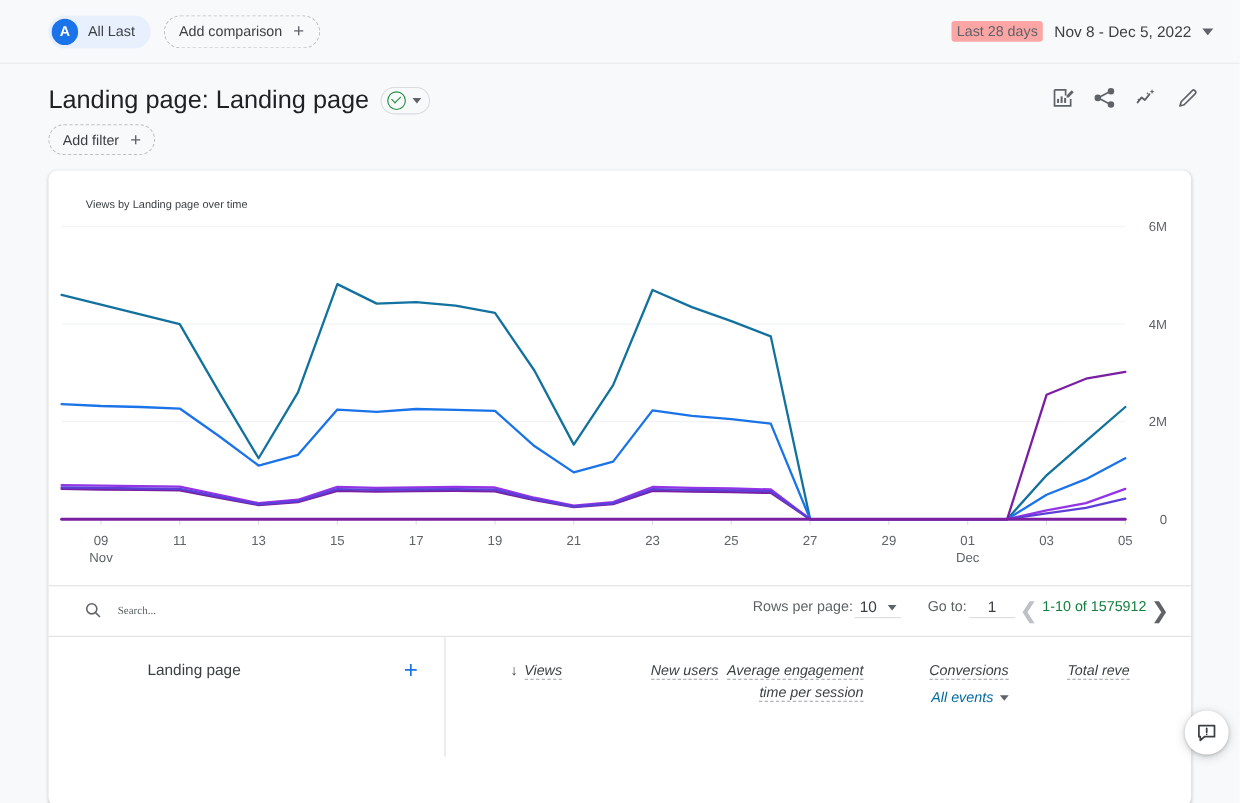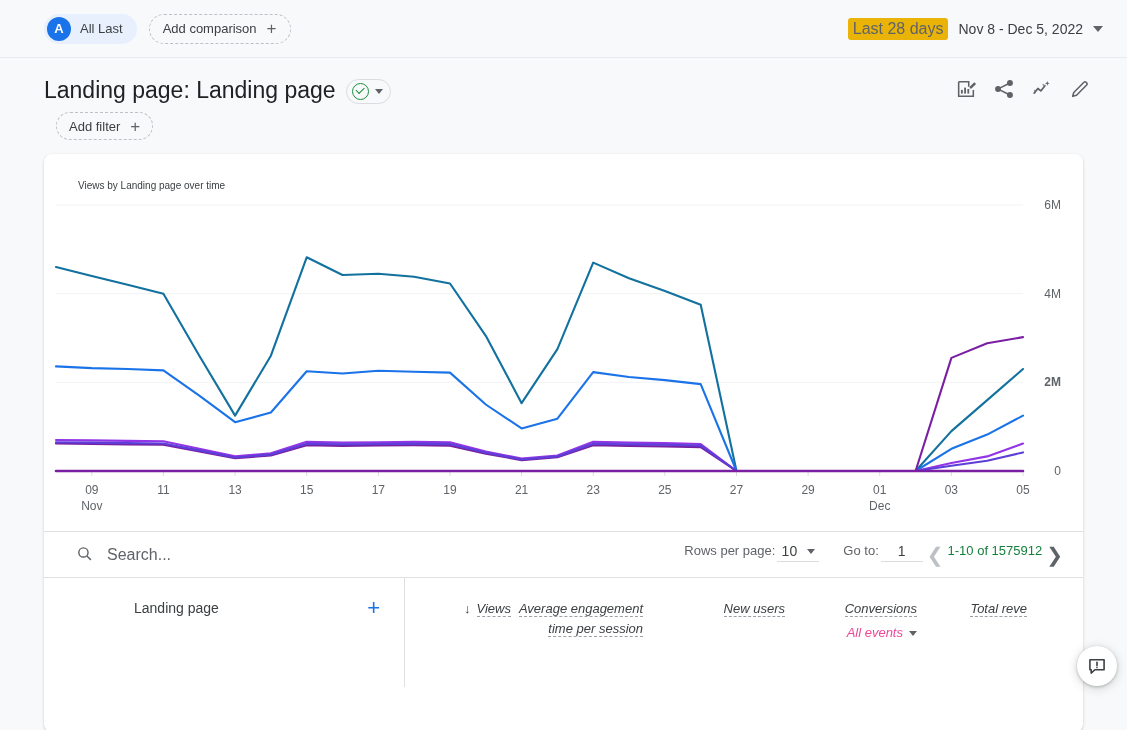--- a/index.html
+++ b/index.html
@@ -50,22 +50,22 @@
     cursor: pointer;
   }
   .plus-glyph {
     font-size: 17px; line-height: 1; color: #5f6368; font-weight: 300;
   }
   #daterange {
     margin-left: auto;
     display: flex; align-items: center; gap: 10px;
   }
   .badge-28 {
-    background: #eab308; color: #5f6368;
-    font-size: 16px; border-radius: 3px;
+    background: #fca5a5; color: #5f6368;
+    font-size: 13px; border-radius: 3px;
     padding: 2px 5px;
   }
   .daterange-text {
     font-size: 14px; color: #3c4043; font-weight: normal;
   }
   .caret {
     width: 0; height: 0;
     border-left: 5px solid transparent;
     border-right: 5px solid transparent;
     border-top: 6px solid #5f6368;
@@ -106,21 +106,21 @@
     border-right: 4px solid transparent;
     border-top: 5px solid #5f6368;
   }
   #headericons {
     margin-left: auto;
     display: flex; align-items: center; gap: 16px;
     padding-top: 2px;
   }
   #headericons .ic { cursor: pointer; display: block; }
 
-  #filterrow { padding: 8px 0 0 44px; margin-left: 12px; }
+  #filterrow { padding: 8px 0 0 44px; }
   .chip-filter {
     display: inline-flex; align-items: center; gap: 10px;
     border: 1px dashed #bdc1c6; border-radius: 16px;
     height: 28px; padding: 0 12px;
     font-size: 13px; color: #3c4043; cursor: pointer;
   }
 
   
   #card {
     margin: 14px 44px 0 44px;
@@ -146,22 +146,22 @@
   #tablecontrols {
     height: 46px;
     border-top: 1px solid #e0e0e0;
     display: flex; align-items: center;
     padding: 0 18px 0 32px;
     font-size: 13px; color: #5f6368;
   }
   #searchbox { display: flex; align-items: center; gap: 12px; }
   #searchinput {
     border: none; outline: none; background: transparent;
-    font-family: Liberation Sans, sans-serif;
-    font-size: 16px; color: #3c4043; width: 260px;
+    font-family: Liberation Serif, serif;
+    font-size: 10px; color: #3c4043; width: 260px;
   }
   #searchinput::placeholder { color: #5f6368; }
   #pager { margin-left: auto; display: flex; align-items: flex-start; gap: 2px; }
   .underline-field {
     border-bottom: 1px solid #dadce0;
     min-width: 42px; text-align: center;
     font-size: 14px; color: #3c4043;
     padding: 0 4px 2px 4px;
   }
   .pg-arrow { font-size: 20px; color: #5f6368; cursor: pointer; padding: 0 2px; }
@@ -185,21 +185,21 @@
   .mcol {
     text-align: right; font-size: 13px; color: #3c4043;
     line-height: 20px; padding-right: 6px; font-style: italic;
   }
   .dashed-u {
     border-bottom: 1px dashed #9aa0a6;
     display: inline;
     cursor: pointer;
   }
   .mcol .sub {
-    display: block; color: #ec4899; font-size: 13px;
+    display: block; color: #0369a1; font-size: 13px;
     margin-top: 4px;
   }
   .sub-caret {
     display: inline-block;
     width: 0; height: 0; margin-left: 6px;
     border-left: 4px solid transparent;
     border-right: 4px solid transparent;
     border-top: 5px solid #5f6368;
     vertical-align: middle;
   }
@@ -328,21 +328,21 @@
           <path d="M12.0 76.1 L47.8 84.9 L83.6 93.8 L119.4 102.7 L155.3 164.7 L191.1 224.6 L226.9 164.7 L262.7 66.3 L298.5 84.0 L334.3 82.7 L370.1 85.8 L406.0 92.5 L441.8 144.8 L477.6 212.2 L513.4 158.1 L549.2 71.6 L585.0 87.2 L620.9 100.0 L656.7 113.8 L692.5 280.0 L728.3 280.0 L764.1 280.0 L799.9 280.0 L835.7 280.0 L871.6 280.0 L907.4 240.1 L943.2 209.1 L979.0 178.0" fill="none" stroke="#12719e" stroke-width="2.1" stroke-linejoin="round" stroke-linecap="round"></path>
           <path d="M12.0 175.4 L47.8 177.1 L83.6 178.0 L119.4 179.4 L155.3 204.6 L191.1 231.2 L226.9 221.5 L262.7 180.3 L298.5 182.5 L334.3 179.8 L370.1 180.7 L406.0 181.6 L441.8 213.5 L477.6 237.4 L513.4 227.7 L549.2 181.1 L585.0 186.0 L620.9 189.1 L656.7 193.1 L692.5 280.0 L728.3 280.0 L764.1 280.0 L799.9 280.0 L835.7 280.0 L871.6 280.0 L907.4 257.8 L943.2 243.6 L979.0 224.6" fill="none" stroke="#1a73e8" stroke-width="2.1" stroke-linejoin="round" stroke-linecap="round"></path>
           <path d="M12.0 249.0 L47.8 249.4 L83.6 249.9 L119.4 250.3 L155.3 257.8 L191.1 265.4 L226.9 262.3 L262.7 250.7 L298.5 251.6 L334.3 251.2 L370.1 250.7 L406.0 251.2 L441.8 260.5 L477.6 267.6 L513.4 264.5 L549.2 250.7 L585.0 251.6 L620.9 252.1 L656.7 253.0 L692.5 280.0 L728.3 280.0 L764.1 280.0 L799.9 280.0 L835.7 280.0 L871.6 280.0 L907.4 272.0 L943.2 265.4 L979.0 252.5" fill="none" stroke="#9334e6" stroke-width="2.1" stroke-linejoin="round" stroke-linecap="round"></path>
           <path d="M12.0 252.5 L47.8 253.0 L83.6 253.4 L119.4 253.8 L155.3 260.5 L191.1 267.1 L226.9 264.5 L262.7 254.3 L298.5 255.0 L334.3 254.5 L370.1 254.3 L406.0 254.7 L441.8 262.7 L477.6 269.1 L513.4 266.3 L549.2 254.3 L585.0 255.0 L620.9 255.4 L656.7 256.1 L692.5 280.0 L728.3 280.0 L764.1 280.0 L799.9 280.0 L835.7 280.0 L871.6 280.0 L907.4 166.9 L943.2 152.3 L979.0 146.1" fill="none" stroke="#7b1fa2" stroke-width="2.1" stroke-linejoin="round" stroke-linecap="round"></path>
           <path d="M12.0 251.2 L47.8 251.6 L83.6 252.1 L119.4 252.5 L155.3 259.4 L191.1 266.5 L226.9 263.5 L262.7 252.7 L298.5 253.4 L334.3 253.0 L370.1 252.6 L406.0 253.1 L441.8 261.7 L477.6 268.5 L513.4 265.5 L549.2 252.7 L585.0 253.4 L620.9 253.8 L656.7 254.6 L692.5 280.0 L728.3 280.0 L764.1 280.0 L799.9 280.0 L835.7 280.0 L871.6 280.0 L907.4 274.7 L943.2 269.8 L979.0 261.4" fill="none" stroke="#5b3fd8" stroke-width="2.1" stroke-linejoin="round" stroke-linecap="round"></path>
           <path d="M12.0 280.0 L47.8 280.0 L83.6 280.0 L119.4 280.0 L155.3 280.0 L191.1 280.0 L226.9 280.0 L262.7 280.0 L298.5 280.0 L334.3 280.0 L370.1 280.0 L406.0 280.0 L441.8 280.0 L477.6 280.0 L513.4 280.0 L549.2 280.0 L585.0 280.0 L620.9 280.0 L656.7 280.0 L692.5 280.0 L728.3 280.0 L764.1 280.0 L799.9 280.0 L835.7 280.0 L871.6 280.0 L907.4 280.0 L943.2 280.0 L979.0 280.0" fill="none" stroke="#7b1fa2" stroke-width="2.6" stroke-linejoin="round" stroke-linecap="round"></path>
         </g>
     </svg>
     <div id="ylabels">
         <div class="ylab" style="top: 280px;">0</div>
-        <div class="ylab" style="top: 191.333px; font-weight: bold;">2M</div>
+        <div class="ylab" style="top: 191.333px;">2M</div>
         <div class="ylab" style="top: 102.667px;">4M</div>
         <div class="ylab" style="top: 14px;">6M</div>
       </div>
   </div>
 
   <div id="tablecontrols">
     <div id="searchbox">
       <span>
         <svg width="17" height="17" viewBox="0 0 24 24" fill="none" stroke="#5f6368" stroke-width="2">
           <circle cx="10.5" cy="10.5" r="6.5"></circle>
@@ -367,25 +367,25 @@
 
   <div id="tablehead">
     <div id="dimcol">
       <span class="dim-label">Landing page</span>
       <span class="add-dim">+</span>
     </div>
     <div id="metriccols">
         <div class="mcol" style="width: 112px;">
           <div><span style="margin-right: 6px;">↓</span><span class="dashed-u">Views</span></div>
         </div>
+        <div class="mcol" style="width: 142px;">
+          <div><span class="dashed-u">New users</span></div>
+        </div>
         <div class="mcol" style="width: 132px;">
           <div><span class="dashed-u">Average engagement time per session</span></div>
-        </div>
-        <div class="mcol" style="width: 142px;">
-          <div><span class="dashed-u">New users</span></div>
         </div>
         <div class="mcol" style="width: 132px;">
           <div><span class="dashed-u">Conversions</span></div>
           <span class="sub">All events<span class="sub-caret"></span></span>
         </div>
         <div class="mcol" style="width: 110px;">
           <div><span class="dashed-u">Total reve</span></div>
         </div>
       </div>
   </div>

